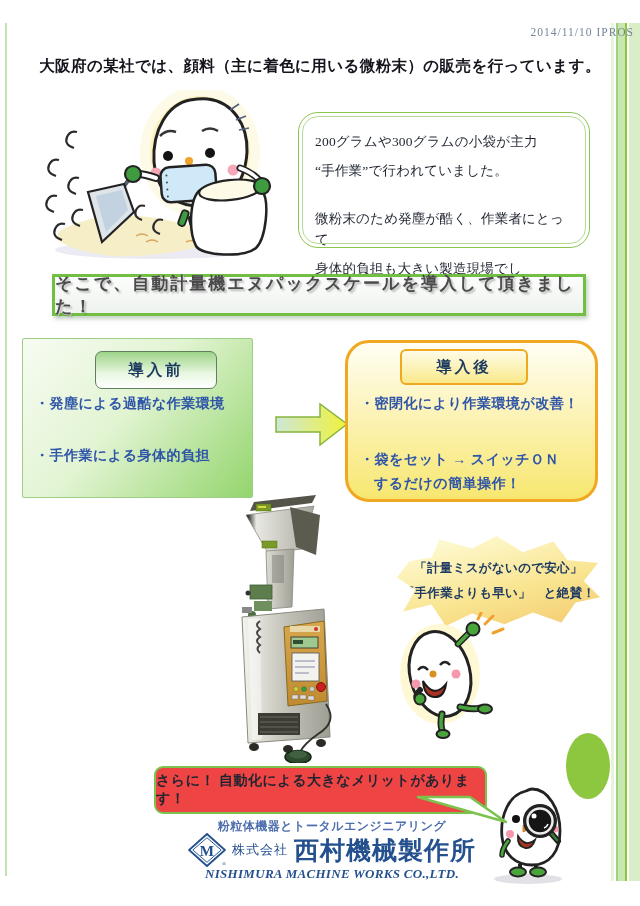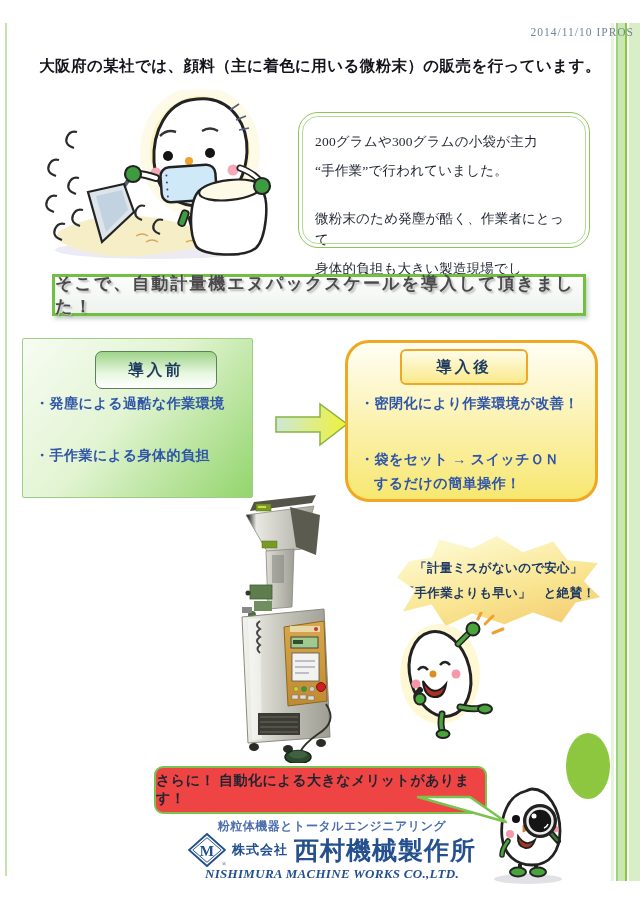--- a/index.html
+++ b/index.html
@@ -72,21 +72,21 @@
   .bubble span { font-size:14px; font-weight:600; letter-spacing:.5px; color:#1e2430; }
   .tail-svg { position:absolute; left:408px; top:794px; z-index:4; }
 
   .green-ellipse { position:absolute; left:566px; top:733px; width:44px; height:66px;
     border-radius:50%; background:#8dc63f; }
 
   .tagline { position:absolute; left:172px; top:818px; width:320px; text-align:center;
     font-size:12px; letter-spacing:.5px; color:#4e6fae; font-weight:600; }
   .logo-row { position:absolute; left:160px; top:833px; width:344px; height:34px;
     display:flex; align-items:center; justify-content:center; gap:6px; }
-  .company-prefix { font-size:13px; font-weight:bold; color:#24508e; letter-spacing:1px; }
+  .company-prefix { font-size:13px; font-weight:normal; color:#24508e; letter-spacing:1px; }
   .company-name { font-size:25px; font-weight:bold; color:#24508e; letter-spacing:1px; }
   .company-en { position:absolute; left:140px; top:866px; width:384px; text-align:center;
     font-size:13px; font-weight:bold; font-style:italic; color:#24508e; letter-spacing:.3px; }
 </style>
 </head>
 <body>
 
 <div class="page">
 
   <div class="edge-left"></div>

